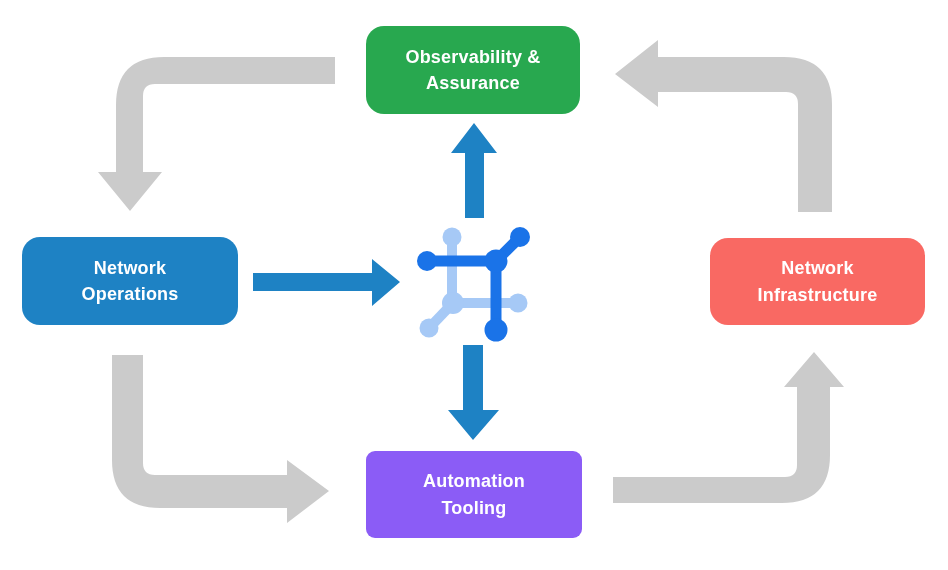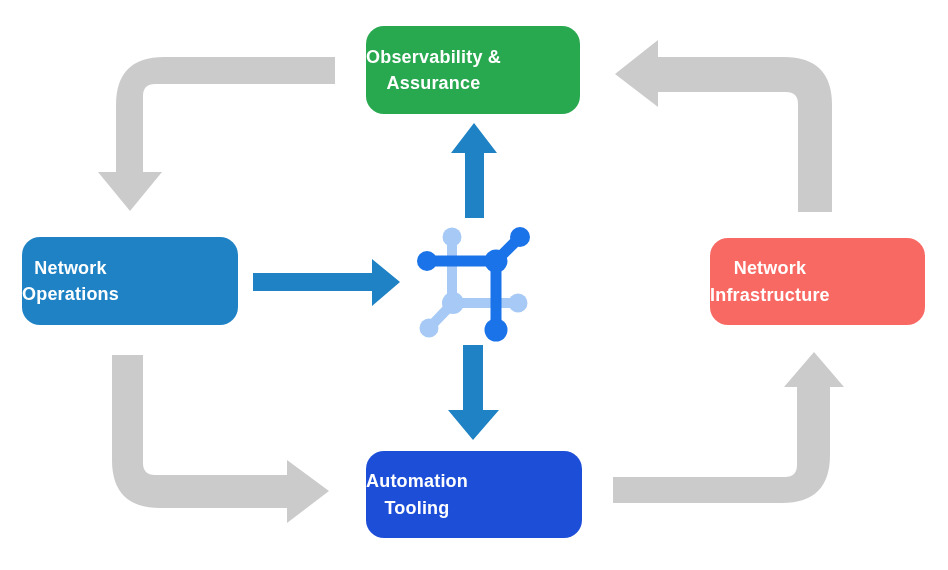--- a/index.html
+++ b/index.html
@@ -14,21 +14,21 @@
   .overlay {
     position: absolute;
     left: 0; top: 0;
     width: 948px; height: 570px;
   }
   .node {
     position: absolute;
     border-radius: 18px;
     display: flex;
     align-items: center;
-    justify-content: flex-start;
+    justify-content: center;
     color: #ffffff;
     font-size: 18px;
     font-weight: 600;
     letter-spacing: 0.2px;
     line-height: 1.45;
     text-align: center;
   }
   .node span { white-space: pre-line; }
   .node-observability { left: 366px; top: 26px;  width: 214px; height: 88px; }
   .node-operations    { left: 22px;  top: 237px; width: 216px; height: 88px; }
@@ -79,18 +79,18 @@
   <div class="node node-operations" style="background-color: rgb(30, 130, 196);">
     <span>Network
 Operations</span>
   </div>
 
   <div class="node node-infrastructure" style="background-color: rgb(249, 105, 99);">
     <span>Network
 Infrastructure</span>
   </div>
 
-  <div class="node node-automation" style="background-color: #1d4ed8;">
+  <div class="node node-automation" style="background-color: #8b5cf6; border-radius: 9px;">
     <span>Automation
 Tooling</span>
   </div>
 
 </div>
 
 </body></html>

